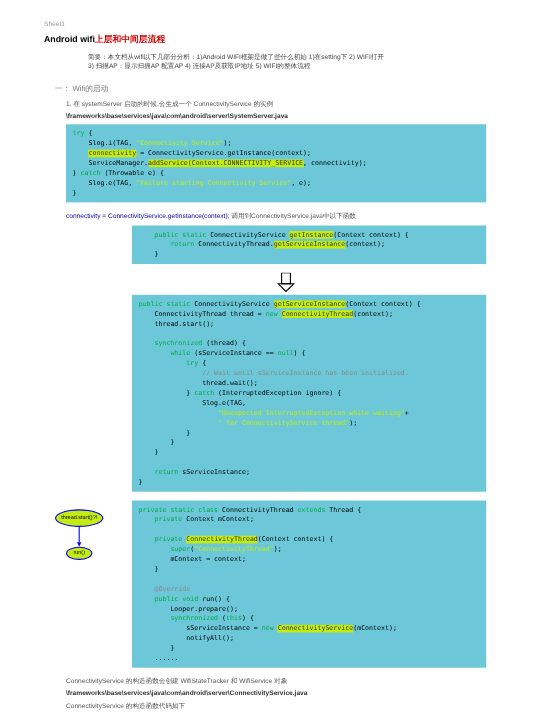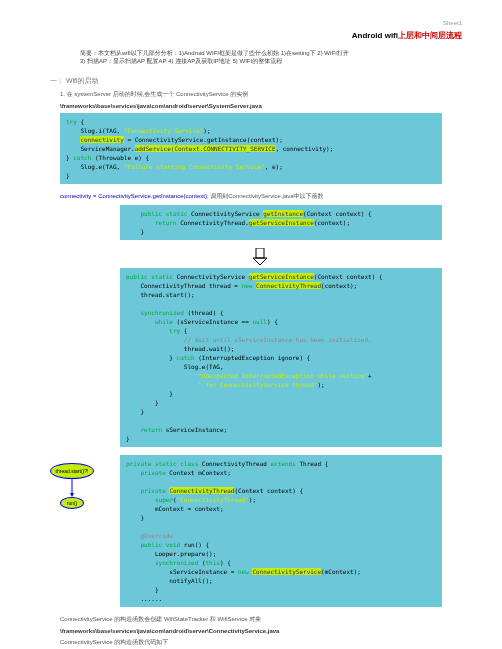--- a/index.html
+++ b/index.html
@@ -1,18 +1,18 @@
 <!DOCTYPE html>
 <html><head>
 <meta charset="utf-8">
 <style>
 *{margin:0;padding:0;box-sizing:border-box}
 body{background:#fff;font-family:Arial,sans-serif;font-size:7px;color:#000;width:502px}
 .page{width:502px;padding:20px 40px}
-.hdr{text-align:right;margin-bottom:8px}
+.hdr{text-align:left;margin-bottom:8px}
 .sheet{font-size:6px;color:#999;margin-bottom:4px}
 .title{font-size:8px;font-weight:bold;color:#000}
 .title-red{color:#c00}
 .intro{font-size:6px;color:#444;margin-bottom:10px;line-height:1.4;padding-left:40px}
 .sec{font-size:7px;color:#777;margin:6px 0 4px 10px}
 .sub{font-size:6px;color:#555;margin:4px 0 4px 20px}
 .path{font-size:6px;color:#333;margin:2px 0 4px 20px;font-weight:bold}
 .code{background:#6cc8d8;padding:4px 6px;margin:2px 20px 8px 20px;font-family:monospace;font-size:6px;line-height:1.5;white-space:pre;overflow:hidden}
 .code .kw{color:#0a4}
 .code .str{color:#c4ec0e}

